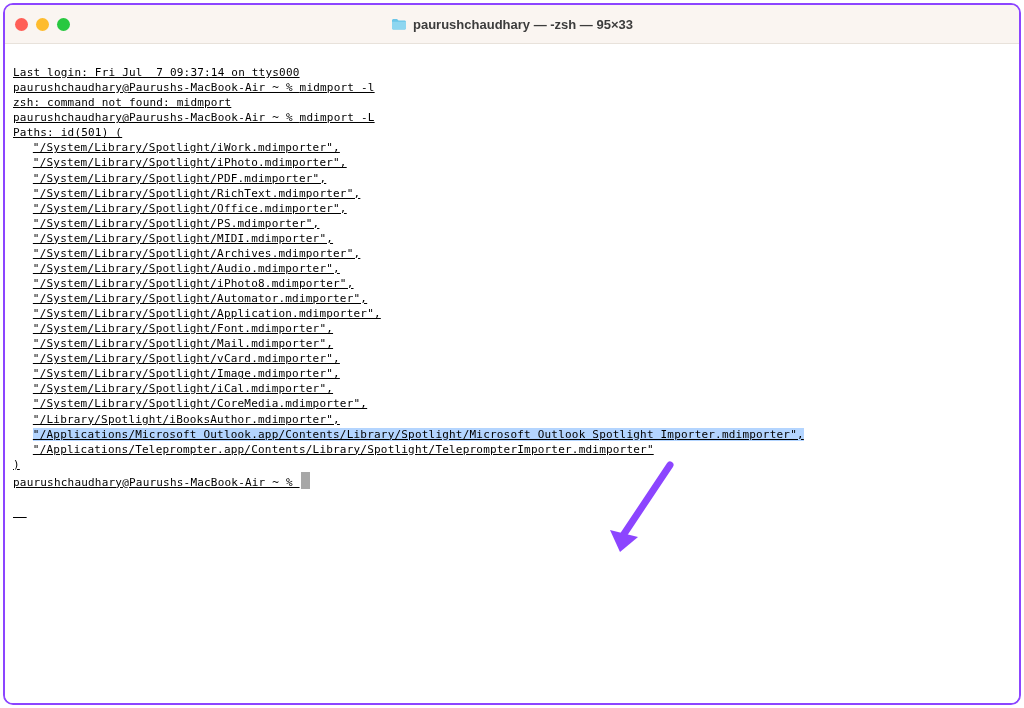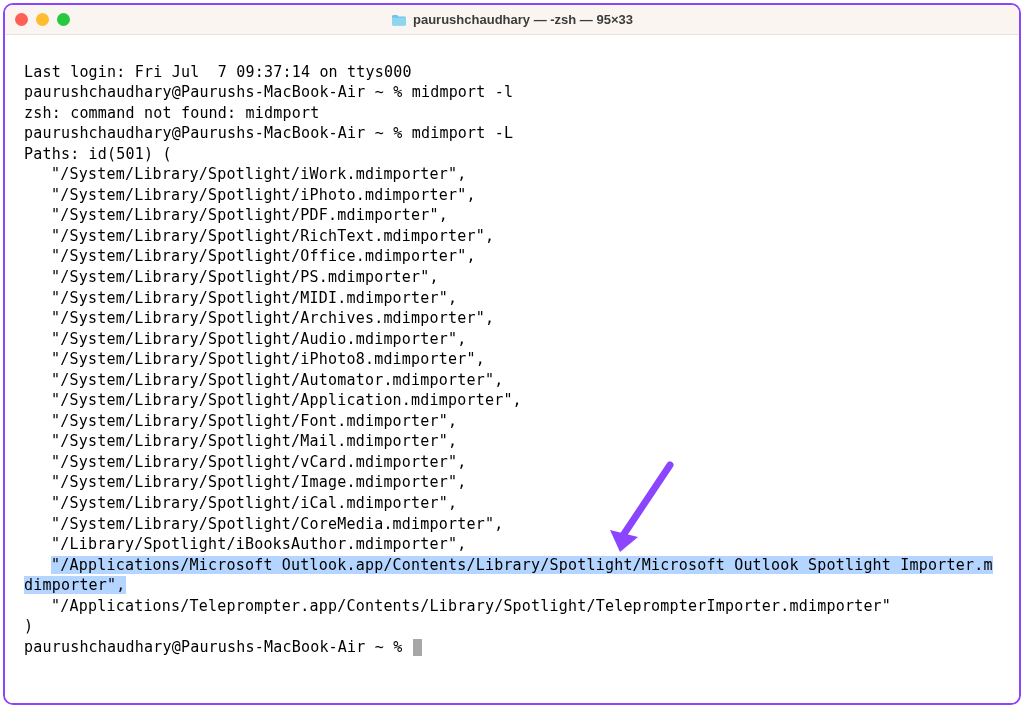--- a/index.html
+++ b/index.html
@@ -15,21 +15,21 @@
       width: 100%;
       height: 100%;
       border: 2px solid #8c45ff;
       border-radius: 10px;
       overflow: hidden;
       background: #ffffff;
       display: flex;
       flex-direction: column;
     }
     .titlebar {
-      height: 30px;
+      height: 39px;
       background: #faf5f1;
       border-bottom: 1px solid #e8e2db;
       display: flex;
       align-items: center;
       padding: 4px 10px;
       position: relative;
       flex-shrink: 0;
     }
     .traffic-lights {
       display: flex;
@@ -57,28 +57,29 @@
       color: #3c3c3c;
     }
     .folder-icon {
       width: 16px;
       height: 14px;
       display: inline-block;
     }
     .terminal-body {
       flex: 1;
       background: #ffffff;
-      padding: 6px 19px;
-      font-size: 15px;
+      padding: 6px 8px;
+      font-size: 11px;
       line-height: 1.37;
       letter-spacing: 0.2px;
       color: #000000;
       white-space: pre-wrap;
       word-break: break-all;
       overflow: hidden;
+      text-decoration: underline;
     }
     .line { display: block; }
     .ind { padding-left: 3ch; display: block; }
     .hl-wrap {
       display: block;
     }
     .hl-row1 { background: #b4d5ff; display: inline; }
     .cursor {
       display: inline-block;
       width: 9px;

